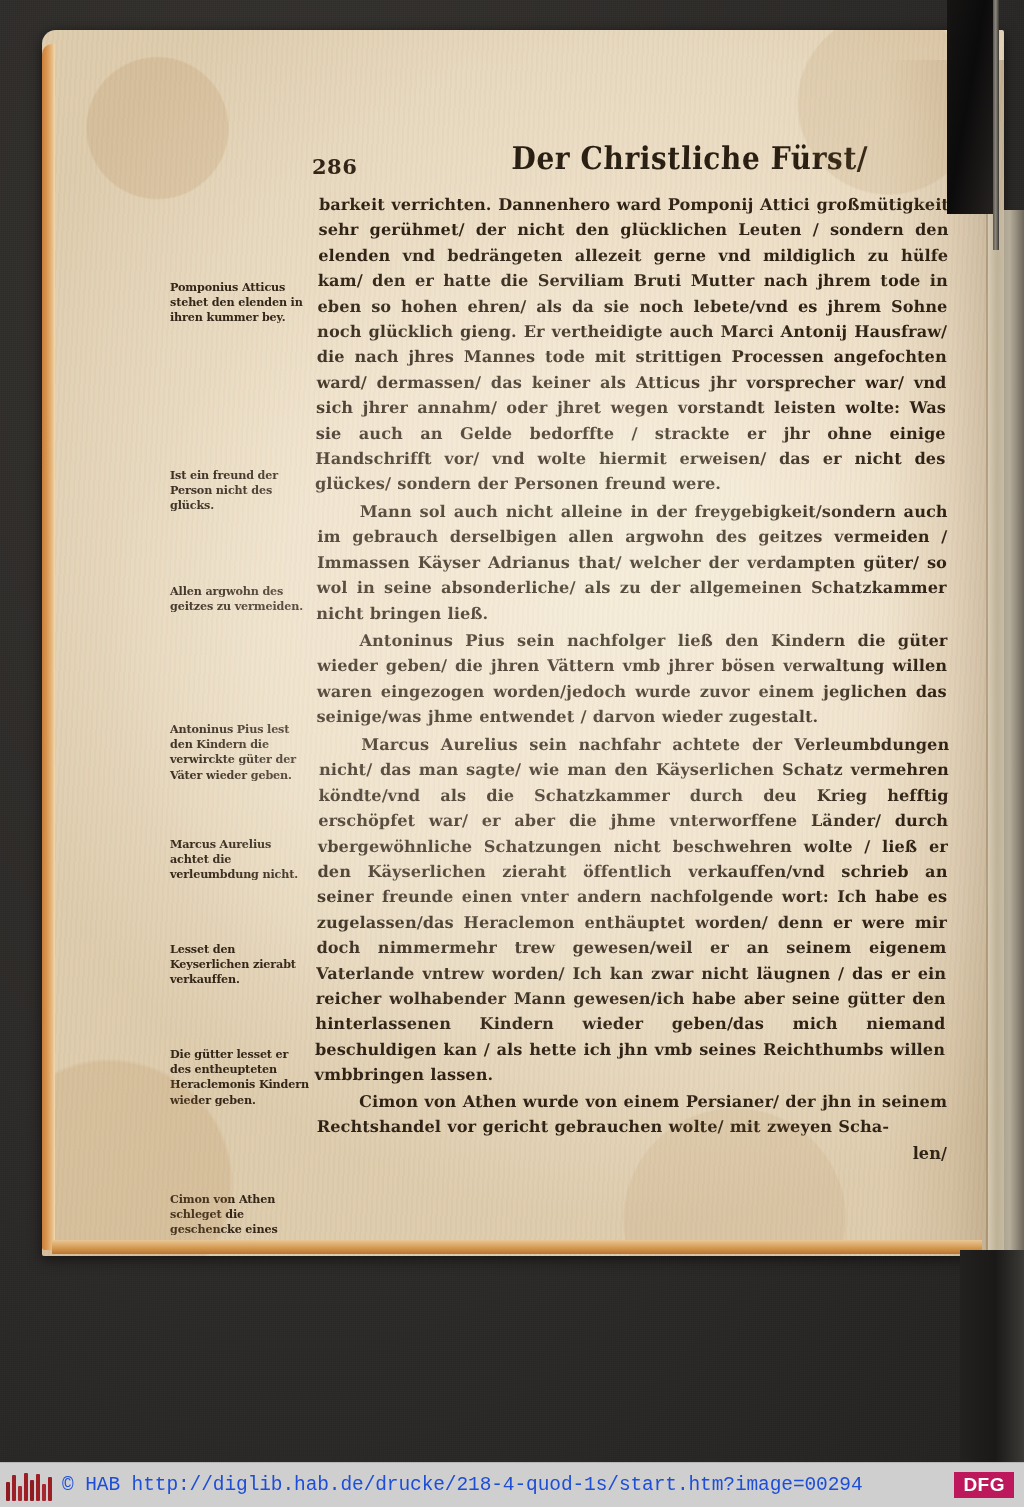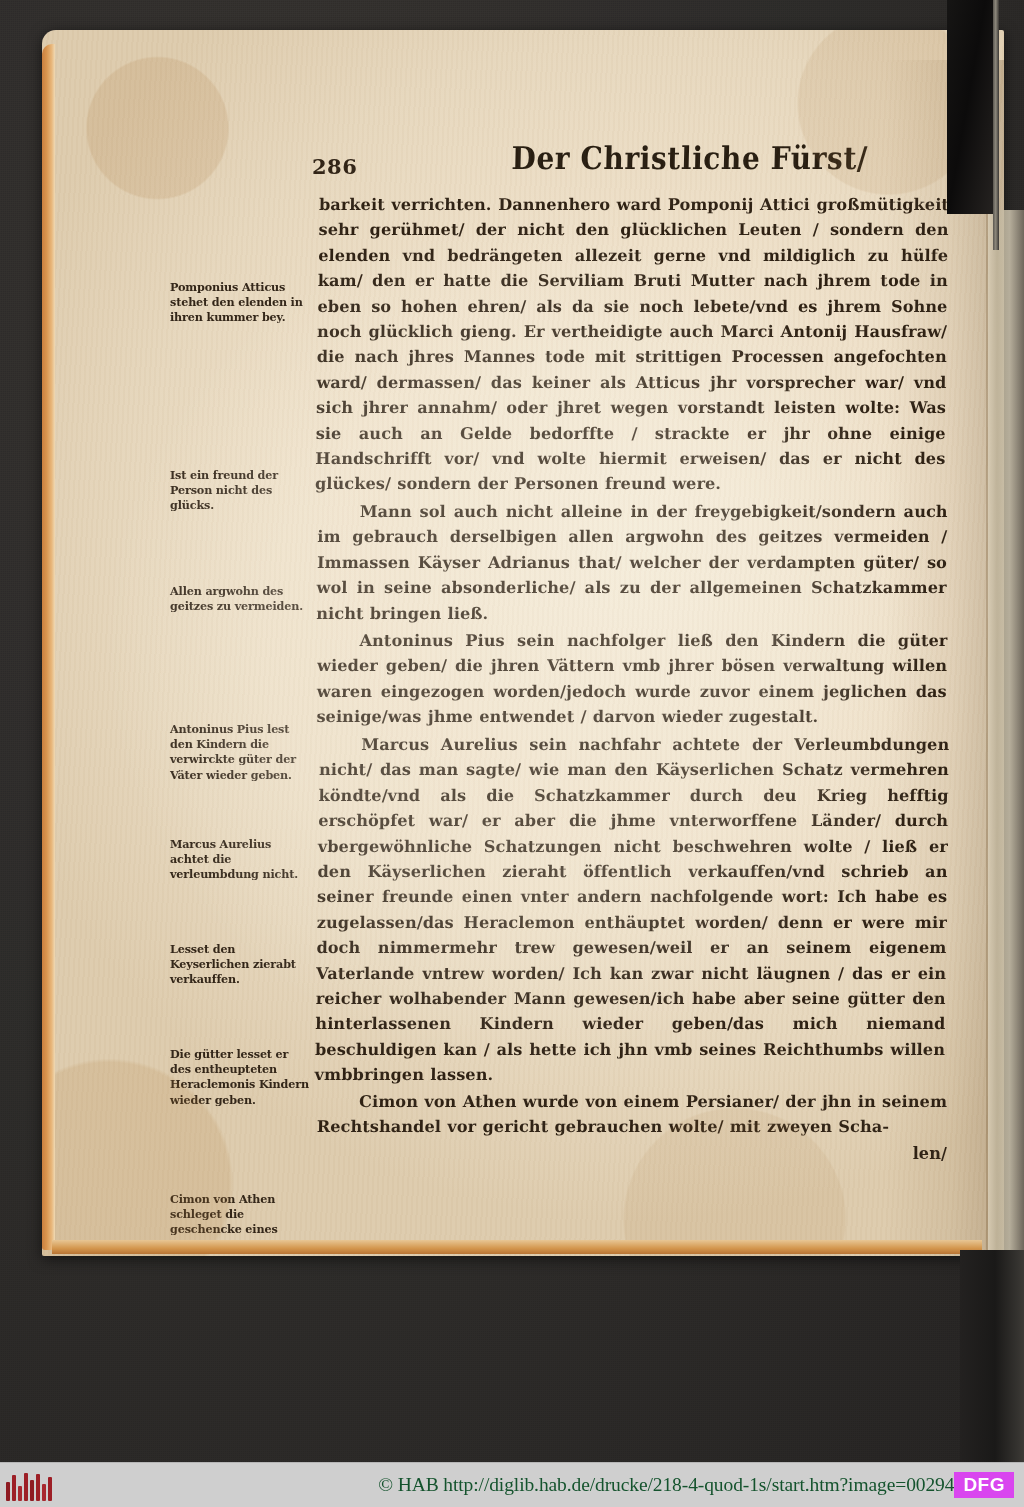--- a/index.html
+++ b/index.html
@@ -235,31 +235,31 @@
   .hab-logo i:nth-child(2) { height: 26px; }
   .hab-logo i:nth-child(3) { height: 15px; background:#a8282f; }
   .hab-logo i:nth-child(4) { height: 28px; }
   .hab-logo i:nth-child(5) { height: 21px; background:#8e1b22; }
   .hab-logo i:nth-child(6) { height: 27px; }
   .hab-logo i:nth-child(7) { height: 17px; background:#a8282f; }
   .hab-logo i:nth-child(8) { height: 24px; }
 
   .credit-text {
     flex: 1 1 auto;
-    text-align: right;
-    font-family: Liberation Serif, serif;
+    text-align: left;
+    font-family: Liberation Mono, monospace;
     font-size: 19.5px;
-    color: #14532d;
+    color: #1d4ed8;
     letter-spacing: -.1px;
     white-space: nowrap;
   }
   .dfg-logo {
     flex: 0 0 auto;
     margin-right: 10px;
-    background: #d946ef;
+    background: #be185d;
     color: #fff;
     font-family: "Liberation Sans", sans-serif;
     font-weight: 700;
     font-size: 19px;
     letter-spacing: .5px;
     padding: 3px 9px 4px 9px;
     line-height: 1;
   }
 </style>
 </head>

